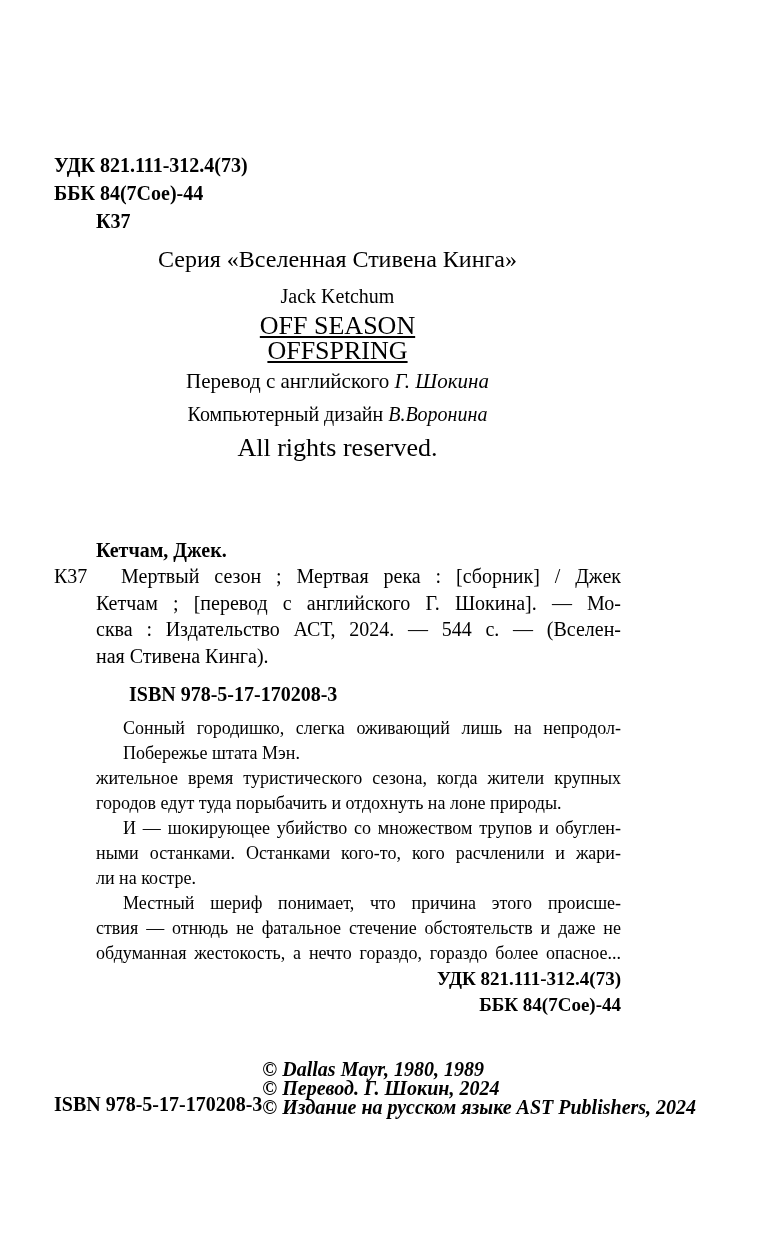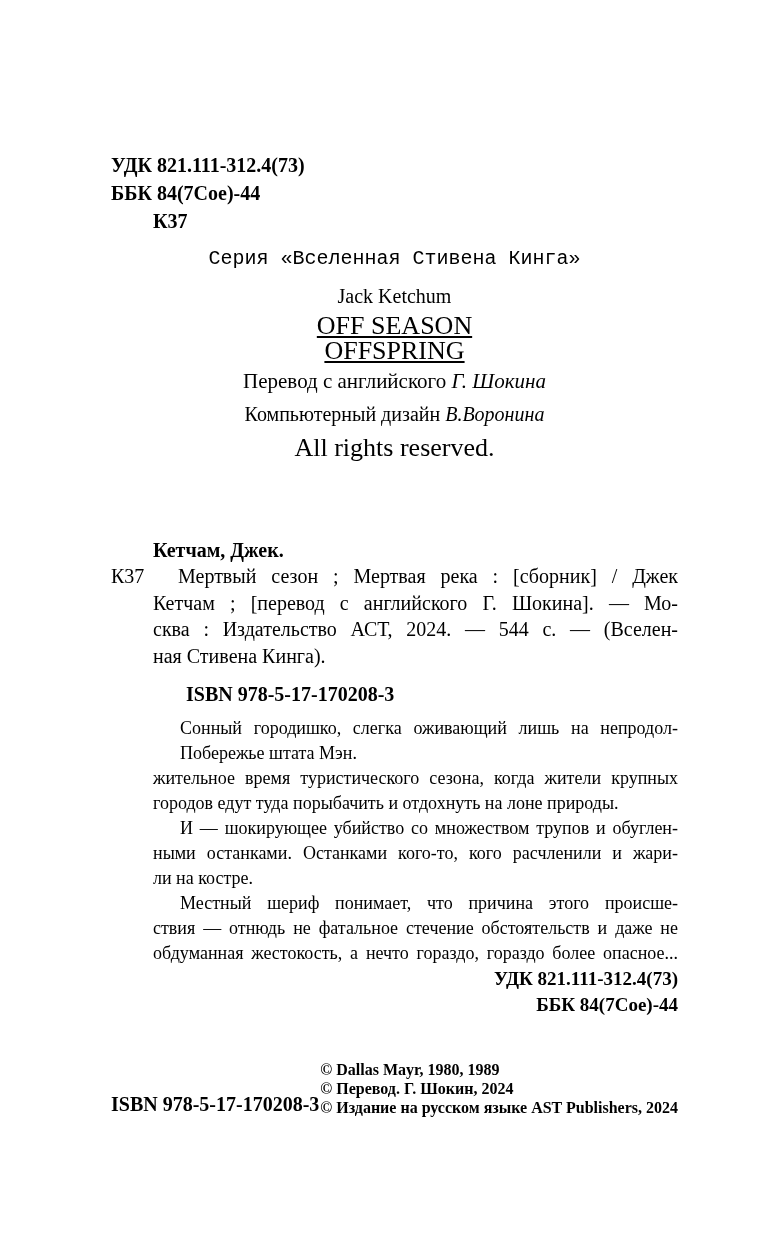--- a/index.html
+++ b/index.html
@@ -10,36 +10,36 @@
     font-family: "Liberation Serif", serif;
   }
   .page {
     position: relative;
     width: 768px;
     height: 1240px;
     background: #ffffff;
     overflow: hidden;
   }
   .content {
-    margin-left: 111px;
+    margin-left: 54px;
     width: 567px;
     padding-top: 151px;
   }
 
   
   .top-codes {
     font-size: 20px;
     line-height: 28px;
     font-weight: bold;
   }
   .top-codes .indent { padding-left: 42px; }
 
   
   .hdr { text-align: center; }
-  .series   { margin-top: 11px; font-size: 20px; line-height: 26px; font-family: Liberation Mono, monospace; }
+  .series   { margin-top: 11px; font-size: 24px; line-height: 26px; }
   .orig-author { margin-top: 11px; font-size: 20px; line-height: 26px; }
   .titles   { margin-top: 4px;  font-size: 26px; line-height: 25px; text-decoration: underline; }
   .transl   { margin-top: 5px;  font-size: 21px; line-height: 26px; }
   .design   { margin-top: 7px;  font-size: 20px; line-height: 26px; }
   .rights   { margin-top: 8px;  font-size: 26px; line-height: 26px; }
   .it { font-style: italic; }
 
   
   .cat { margin-top: 76px; font-size: 20px; line-height: 26.5px; }
   .cat-author { padding-left: 42px; font-weight: bold; line-height: 26px; }
@@ -84,23 +84,24 @@
     align-items: flex-end;
   }
   .footer-isbn {
     font-weight: bold;
     font-size: 20px;
     padding-bottom: 1px;
     white-space: nowrap;
   }
   .copyrights {
     font-weight: bold;
-    font-size: 16px;
+    font-size: 20px;
     line-height: 19px;
     white-space: nowrap;
+    font-style: italic;
   }
 </style>
 </head>
 <body>
 
 <div class="page">
   <div class="content">
 
     <div class="top-codes">
       <div>УДК 821.111-312.4(73)</div>

